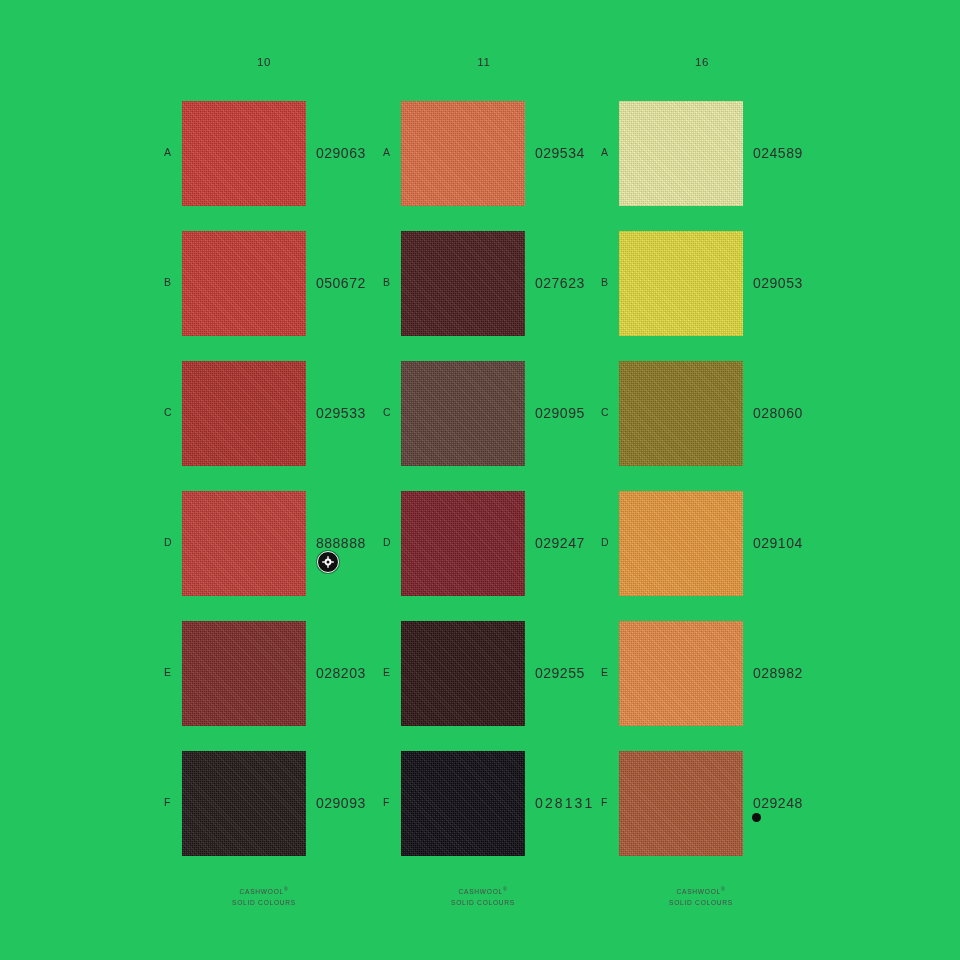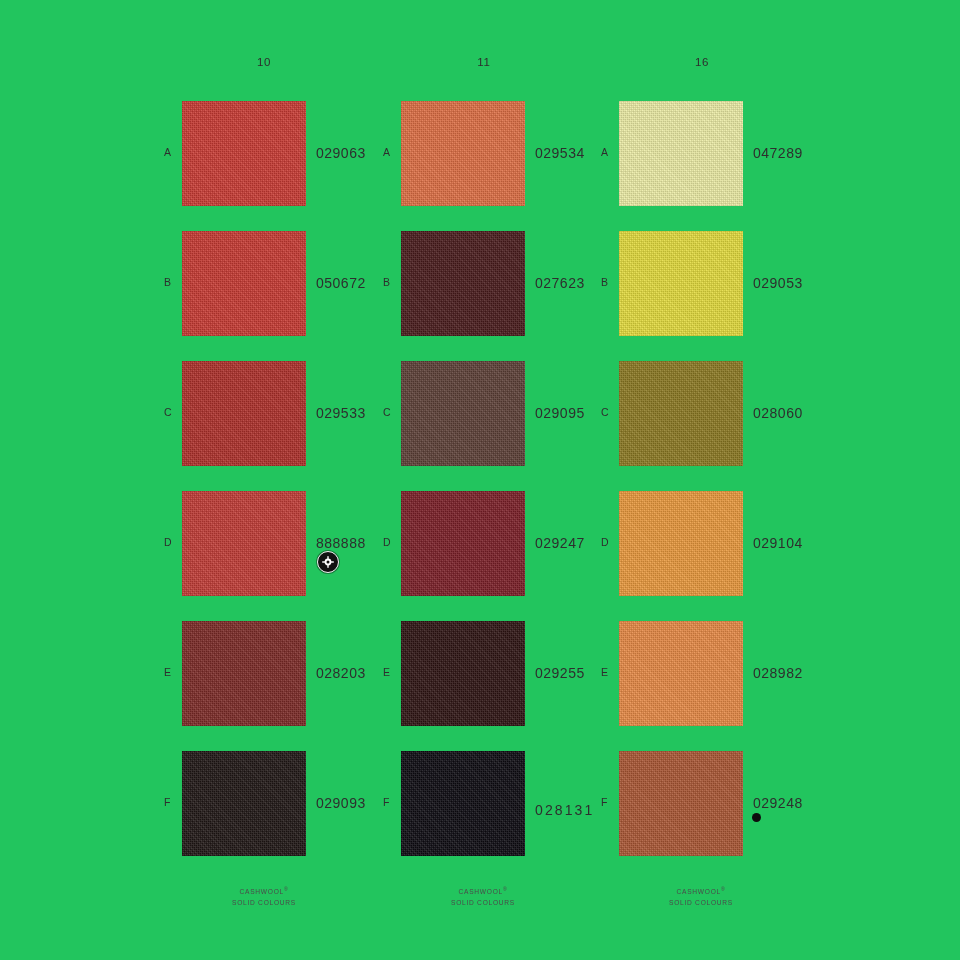--- a/index.html
+++ b/index.html
@@ -115,21 +115,21 @@
   }
   .code {
     position: absolute;
     left: 156px;
     top: 44px;
     font-size: 14px;
     letter-spacing: 0.5px;
     color: #2e2e2e;
     white-space: nowrap;
   }
-  .code.wide { letter-spacing: 2.1px; margin-top: 7px; }
+  .code.wide { letter-spacing: 2.1px; }
 
   
   .cursor-badge {
     position: absolute;
     left: 157px;
     top: 60px;
     width: 22px;
     height: 22px;
     border-radius: 50%;
     background: #111111;
@@ -306,21 +306,21 @@
 
     </div>
 
     <div class="column c2">
 
       <div class="cell">
         <div class="row-letter">A</div>
         <div class="swatch-wrap">
           <div class="swatch" style="background-color: rgb(238, 238, 166);"></div>
         </div>
-        <div class="code">047289</div>
+        <div class="code">024589</div>
       </div>
 
       <div class="cell">
         <div class="row-letter">B</div>
         <div class="swatch-wrap">
           <div class="swatch" style="background-color: rgb(229, 221, 60);"></div>
         </div>
         <div class="code">029053</div>
       </div>
 

